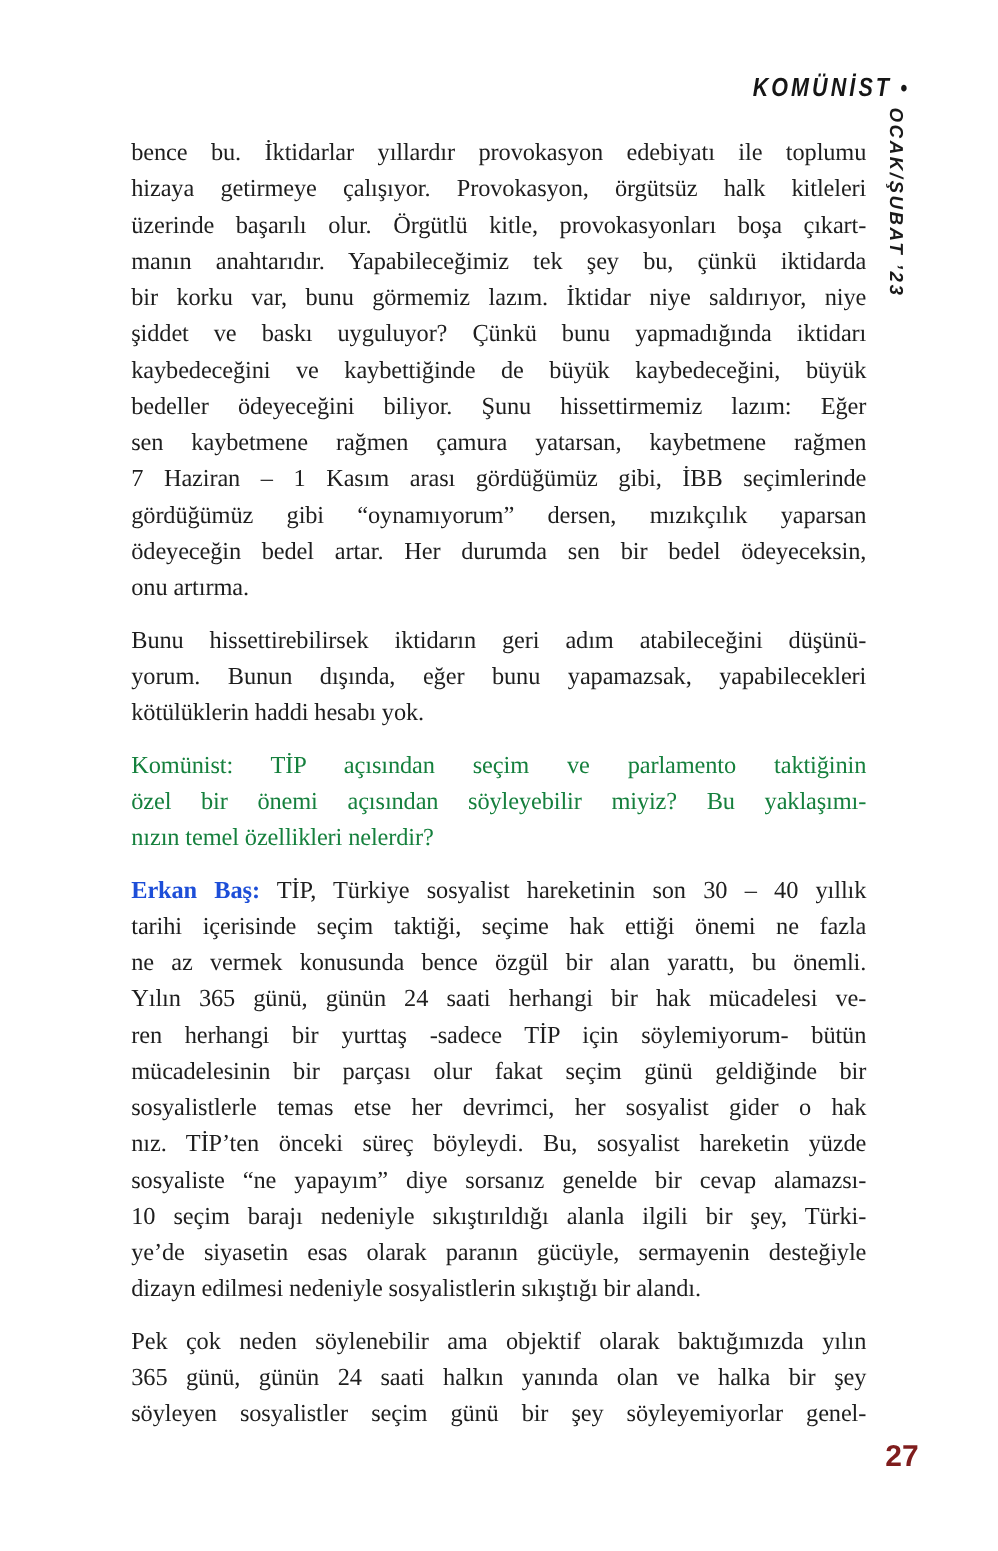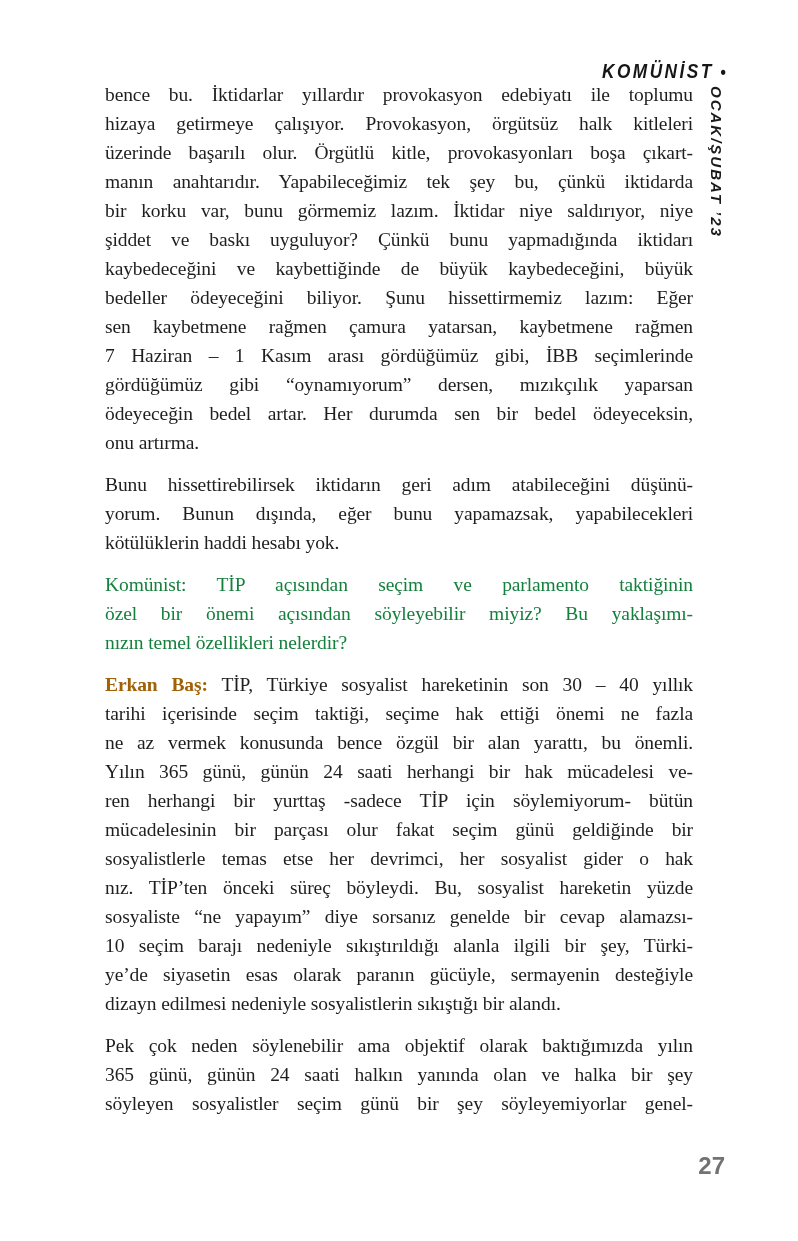--- a/index.html
+++ b/index.html
@@ -48,52 +48,52 @@
     font-weight: 700;
     font-size: 15px;
     letter-spacing: 2px;
     color: #1a1a1a;
     white-space: nowrap;
   }
 
   
   .article {
     position: absolute;
-    top: 80px;
+    top: 108px;
     left: 105px;
     width: 588px;
     color: #1e1e1e;
     font-size: 19.5px;
     letter-spacing: -0.1px;
   }
   .para { margin: 0 0 13px 0; }
   .para.bold-question { font-weight: 400; color: #15803d; }
   .line {
     line-height: 29px;
     height: 29px;
     text-align: justify;
     text-align-last: justify;
     white-space: nowrap;
     overflow: visible;
   }
   .line.last {
     text-align: right;
     text-align-last: left;
   }
-  .lead { font-weight: 700; color: #a16207; margin-top: 32px; }
+  .lead { font-weight: 700; color: #1d4ed8; margin-top: 32px; }
 
   
   .page-number {
     position: absolute;
     top: 1152px;
-    right: 55px;
+    right: 45px;
     font-family: "Liberation Sans", sans-serif;
     font-weight: 700;
     font-size: 24px;
-    color: #737373;
+    color: #7f1d1d;
   }
 </style>
 </head>
 <body>
 
 <div class="page">
 
   <div class="masthead">
     <span>KOMÜNİST</span><span class="bullet">•</span>
   </div>

